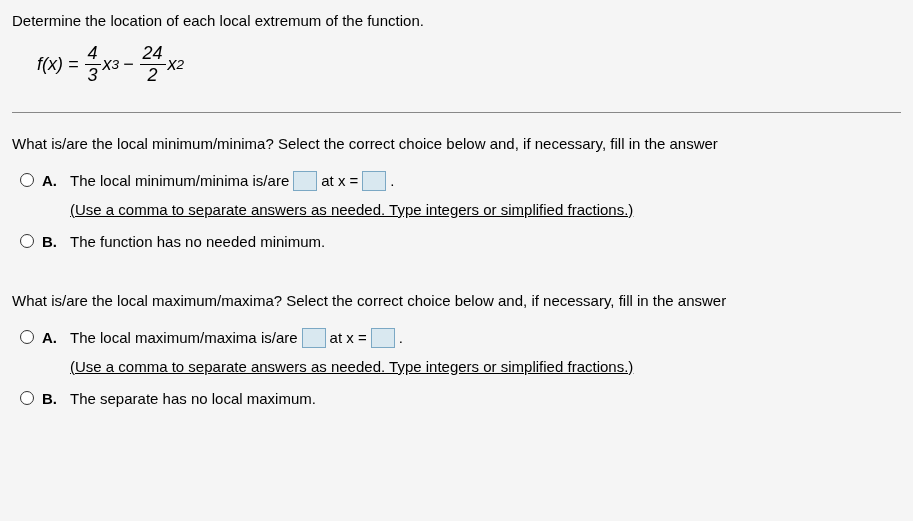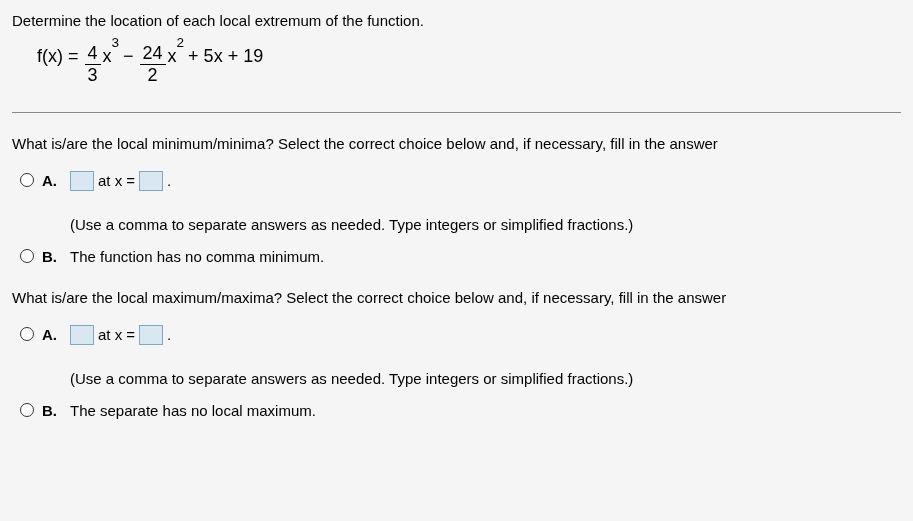--- a/index.html
+++ b/index.html
@@ -16,21 +16,22 @@
       color: #000;
       font-size: 15px;
       line-height: 1.5;
     }
     .prompt {
     }
     .formula {
       font-size: 18px;
       margin: 10px 0 20px 25px;
       display: flex;
-      align-items: flex-start;
+      align-items: center;
+      font-style: italic;
     }
     .frac {
       display: inline-flex;
       flex-direction: column;
       align-items: center;
       vertical-align: middle;
       margin: 0 2px;
     }
     .frac .num {
       border-bottom: 1.5px solid #000;
@@ -81,21 +82,22 @@
     }
     .input-box {
       display: inline-block;
       width: 24px;
       height: 20px;
       background: #d9e8f0;
       border: 1px solid #7ba8c4;
       vertical-align: middle;
     }
     .hint {
-      margin-top: 21px;
+      margin-top: 6px;
+      text-decoration: underline;
     }
     sup {
       font-size: 0.75em;
       vertical-align: super;
       line-height: 0;
     }
   </style>
 </head>
 <body>
 
@@ -110,56 +112,57 @@
   </span>
   <span>x</span>
     <sup>3</sup>
   <span style="margin:0 4px">−</span>
   <span class="frac">
     <span class="num">24</span>
     <span class="den">2</span>
   </span>
   <span>x</span>
     <sup>2</sup>
-  <span style="margin-left:4px">+ 5x + 19</span>
 </div>
 
 <hr class="hr">
 
 <div class="question">What is/are the local minimum/minima? Select the correct choice below and, if necessary, fill in the answer</div>
 
 <div class="choice">
   <span class="radio"></span>
   <span class="choice-label">A.</span>
   <div class="choice-body">
     <div class="choice-line">
+      <span>The local minimum/minima is/are</span>
       <span class="input-box"></span>
       <span>at x =</span>
       <span class="input-box"></span>
       <span>.</span>
     </div>
     <div class="hint">(Use a comma to separate answers as needed. Type integers or simplified fractions.)</div>
   </div>
 </div>
 
 <div class="choice">
   <span class="radio"></span>
   <span class="choice-label">B.</span>
   <div class="choice-body">
-    <span>The function has no comma minimum.</span>
+    <span>The function has no needed minimum.</span>
   </div>
 </div>
 
-<div class="question" style="margin-top:18px">What is/are the local maximum/maxima? Select the correct choice below and, if necessary, fill in the answer</div>
+<div class="question" style="margin-top:36px">What is/are the local maximum/maxima? Select the correct choice below and, if necessary, fill in the answer</div>
 
 <div class="choice">
   <span class="radio"></span>
   <span class="choice-label">A.</span>
   <div class="choice-body">
     <div class="choice-line">
+      <span>The local maximum/maxima is/are</span>
       <span class="input-box"></span>
       <span>at x =</span>
       <span class="input-box"></span>
       <span>.</span>
     </div>
     <div class="hint">(Use a comma to separate answers as needed. Type integers or simplified fractions.)</div>
   </div>
 </div>
 
 <div class="choice">

